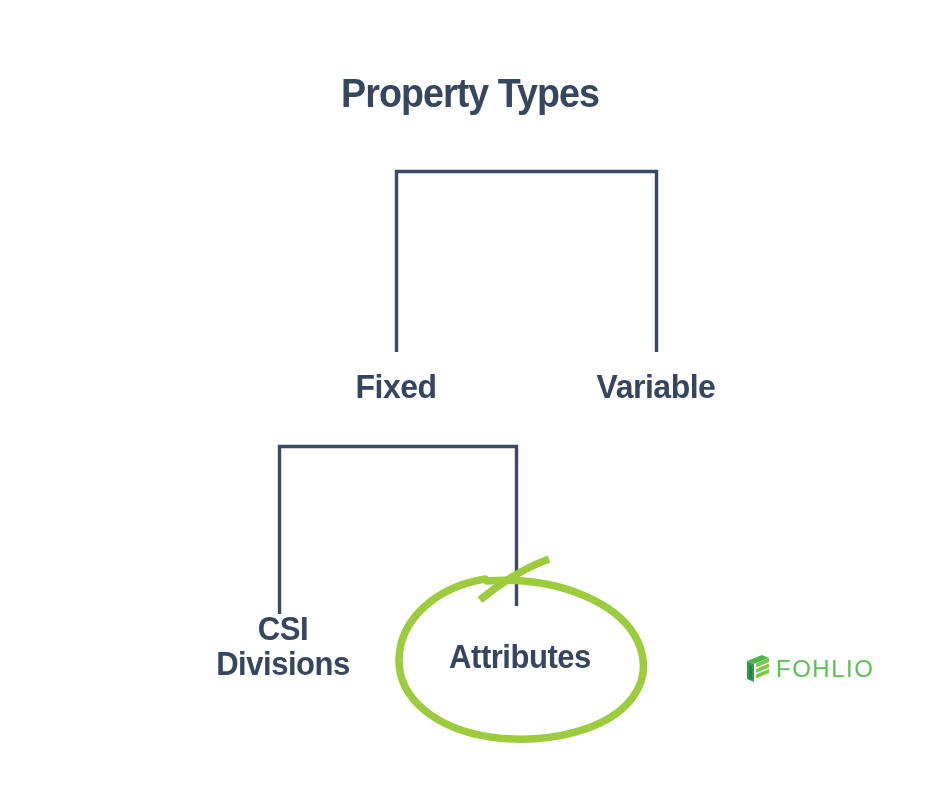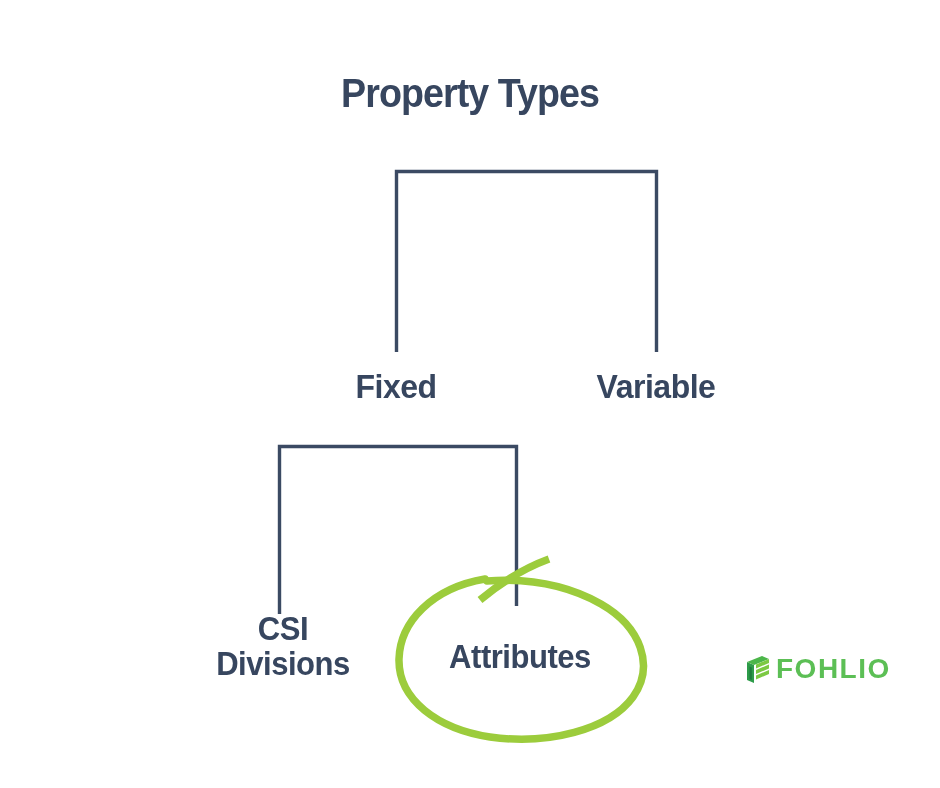--- a/index.html
+++ b/index.html
@@ -69,22 +69,22 @@
   #logo {
     position: absolute;
     left: 745px;
     top: 655px;
     display: flex;
     align-items: center;
     gap: 5px;
   }
   #logo-wordmark {
     font-family: "Liberation Sans", sans-serif;
-    font-size: 28px;
-    font-weight: bold;
+    font-size: 24px;
+    font-weight: normal;
     letter-spacing: 1.5px;
     color: #5cbf55;
     line-height: 1;
   }
 </style>
 </head>
 <body>
 
 <div id="canvas">
 

